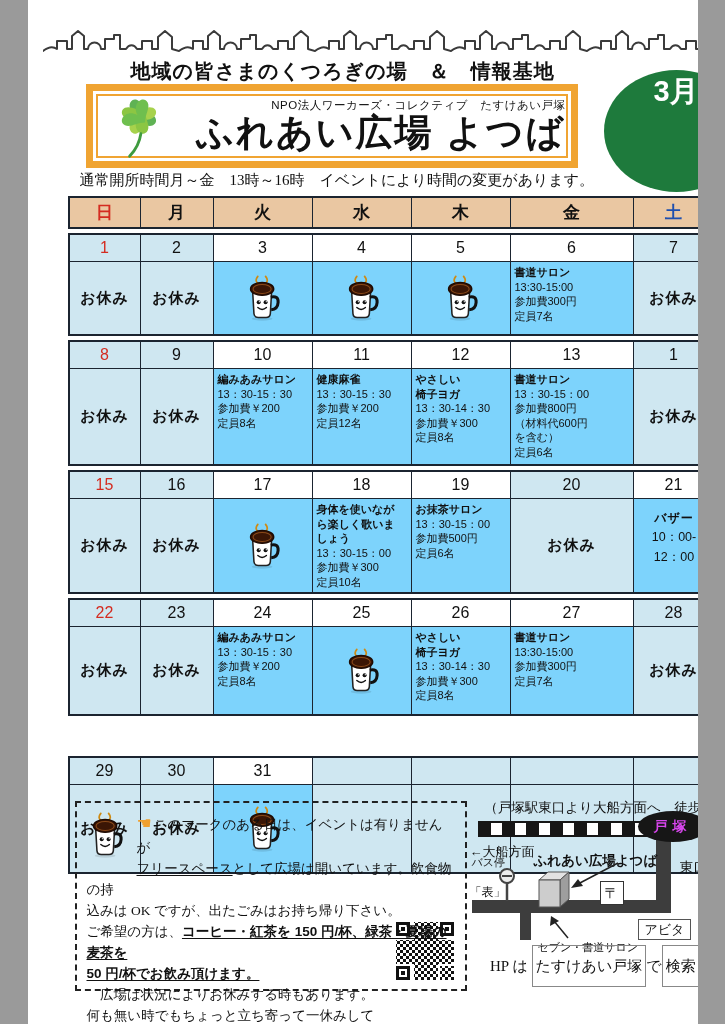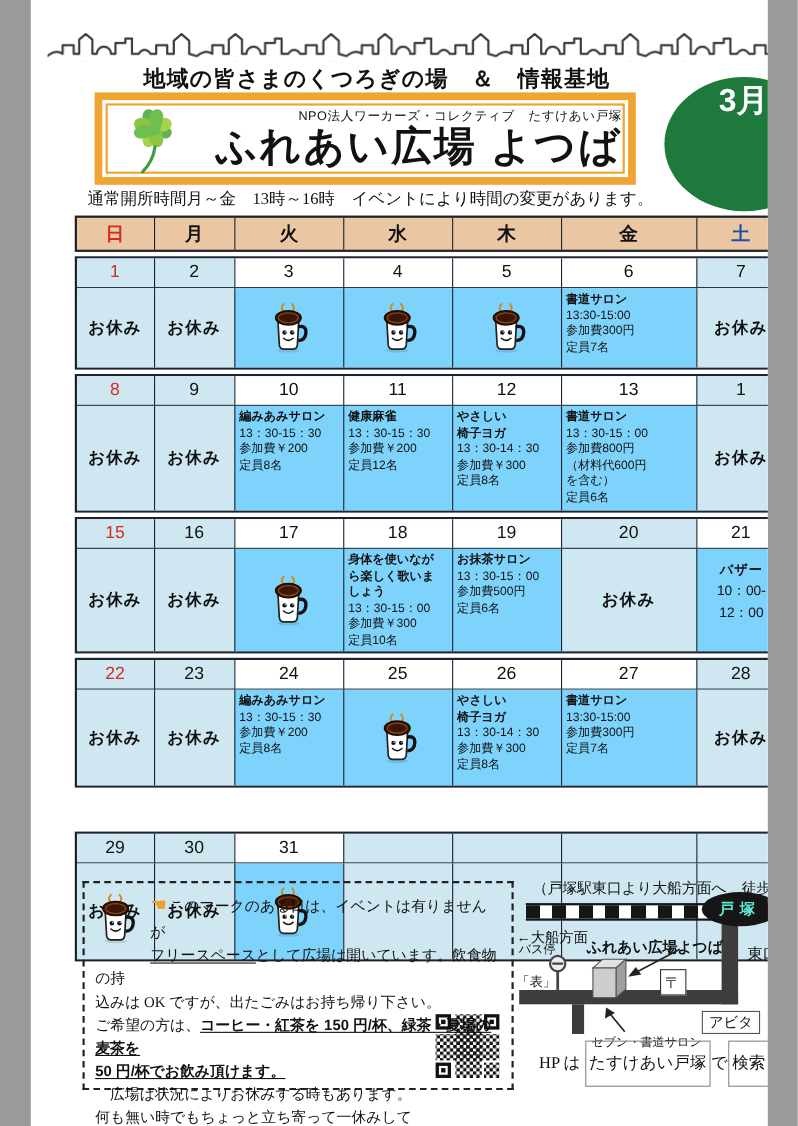--- a/index.html
+++ b/index.html
@@ -54,21 +54,21 @@
   .bu{font-family:"Liberation Sans",sans-serif;font-weight:bold;text-decoration:underline;text-underline-offset:2px;}
   .qr{position:absolute;right:9px;bottom:7px;}
   .nline{position:relative;z-index:1;}
   .nline.narrow{padding-right:72px;}
   
   .map{position:absolute;left:440px;top:799px;width:285px;height:212px;font-size:13px;}
   .map .abs{position:absolute;}
   .walk-note{left:0;top:0;width:100%;text-align:center;font-size:13.5px;}
   .track{left:10px;top:22px;width:262px;height:12px;border-top:2px solid #161616;border-bottom:2px solid #161616;
         background:repeating-linear-gradient(90deg,#161616 0 13px,#ffffff 13px 24px);}
-  .station{left:170px;top:12px;width:70px;height:31px;border-radius:50%;background:#161616;color:#5eead4;
+  .station{left:170px;top:12px;width:70px;height:31px;border-radius:50%;background:#161616;color:#d946ef;
         font-size:14px;font-weight:bold;letter-spacing:5px;line-height:31px;text-align:center;}
   .ofuna{left:2px;top:44px;}
   .vroad{left:188px;top:41px;width:15px;height:73px;background:#3d3d3d;}
   .hroad{left:4px;top:101px;width:199px;height:13px;background:#3d3d3d;}
   .stub{left:52px;top:114px;width:11px;height:27px;background:#3d3d3d;}
   .east-exit{left:212px;top:60px;font-size:14px;}
   .bus-label{left:4px;top:56px;font-size:11px;}
   .omote{left:2px;top:85px;font-size:12px;}
   .facility{left:66px;top:53px;font-size:13.5px;font-weight:bold;}
   .bldg{left:68px;top:70px;}

